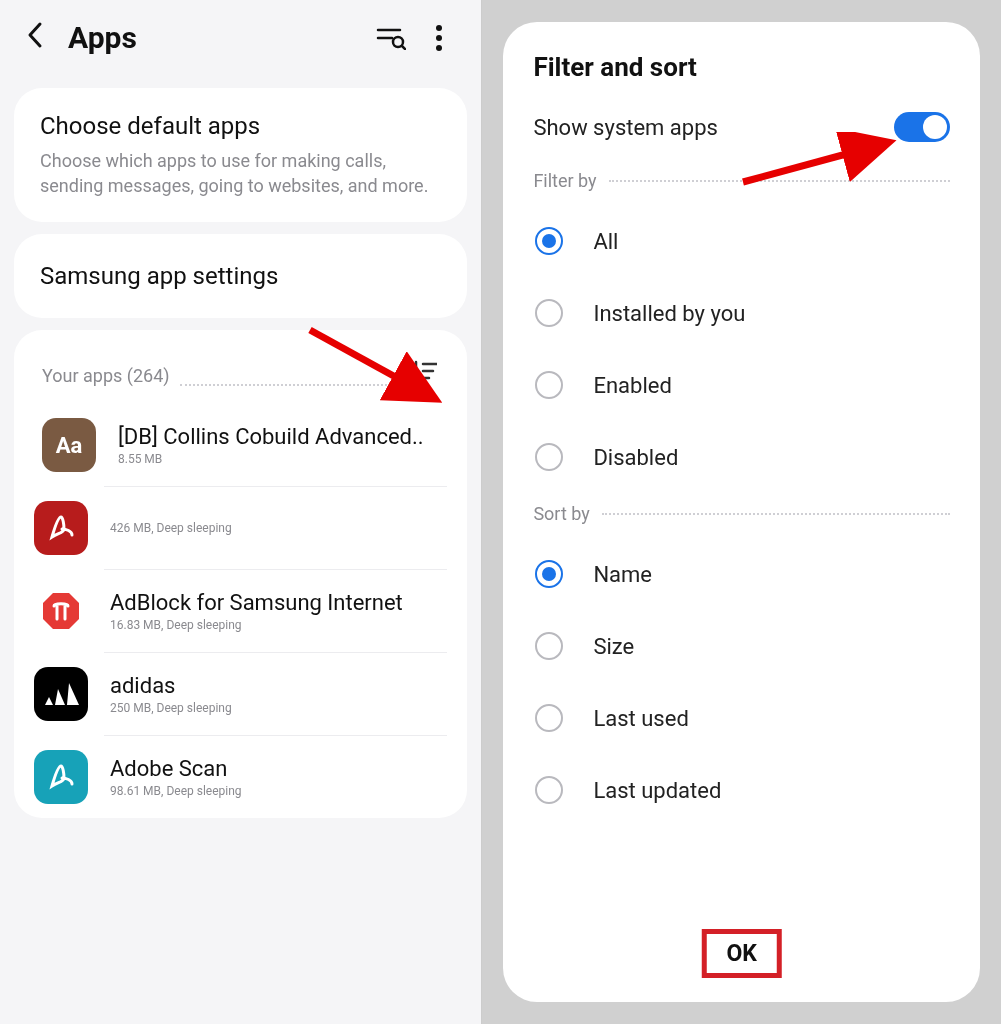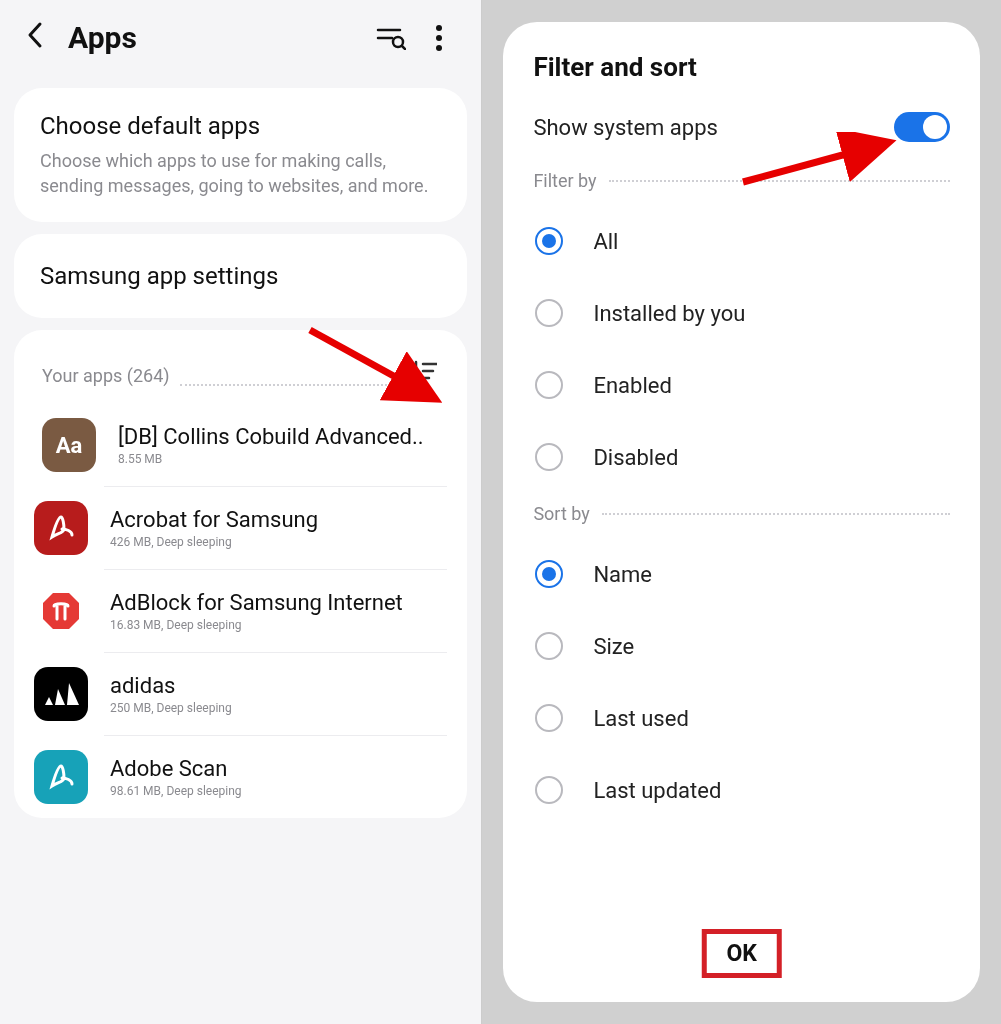--- a/index.html
+++ b/index.html
@@ -293,21 +293,20 @@
     </div>
 
 
     <div class="app-row">
       <div class="app-icon-wrap ic-acrobat">
         <svg width="34" height="34" viewBox="0 0 34 34">
             <path d="M8 26 C12 12 15 6 17 6 C19 6 20 14 20 18 C20 22 14 22 8 26 Z M18 18 C22 18 28 20 28 24" fill="none" stroke="#fff" stroke-width="3" stroke-linecap="round"></path>
           </svg>
       </div>
       <div>
-        <div class="app-name">Acrobat for Samsung</div>
         <div class="app-meta">426 MB, Deep sleeping</div>
       </div>
     </div>
 
     <div class="app-row">
       <div class="app-icon-wrap ic-adblock">
         <svg width="44" height="44" viewBox="0 0 44 44">
             <polygon points="14,4 30,4 40,14 40,30 30,40 14,40 4,30 4,14" fill="#e53935"></polygon>
             <path d="M18 16 L18 30 M26 16 L26 30 M15 17 C15 14 29 14 29 17" fill="none" stroke="#fff" stroke-width="3" stroke-linecap="round"></path>
           </svg>

